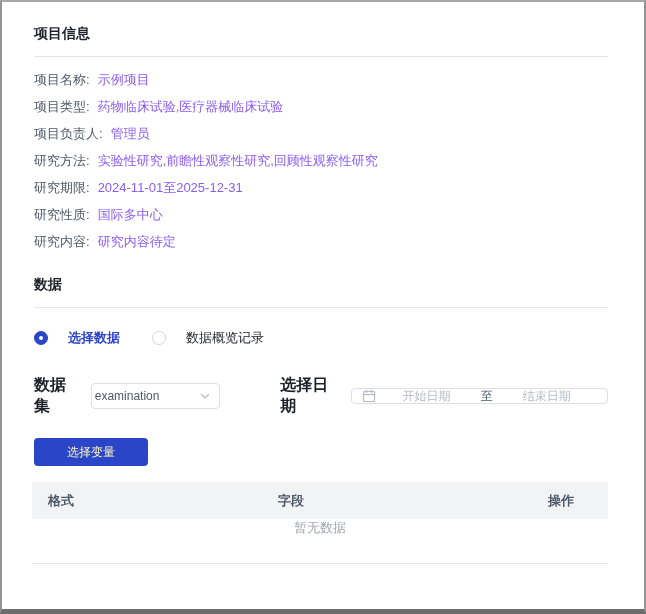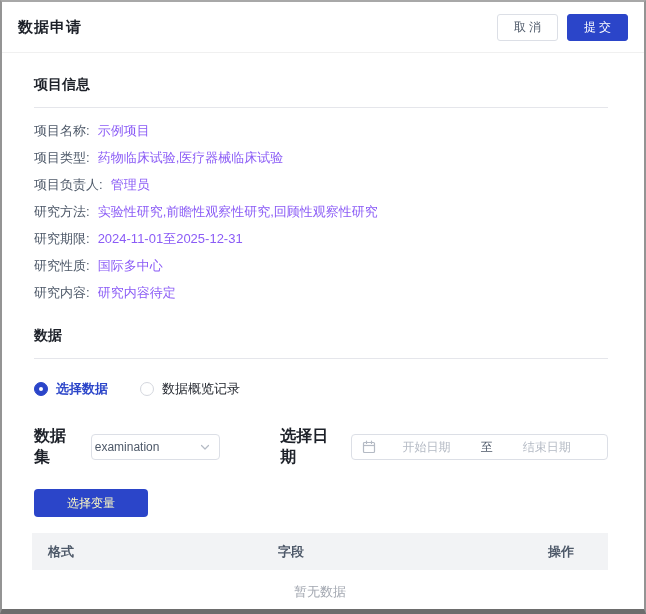--- a/index.html
+++ b/index.html
@@ -44,21 +44,21 @@
   .sec1-title { margin-top: 23px; }
   .info-list { margin-top: 9px; }
   .info-row { line-height: 27px; font-size: 13px; color: #4e5969; }
   .info-label { margin-right: 8px; }
   .info-value { color: #8b5cf6; }
 
   .sec2-title { margin-top: 21px; }
 
   
   .radio-row { margin-top: 21px; display: flex; align-items: center; gap: 32px; }
-  .radio { display: inline-flex; align-items: center; gap: 8px; cursor: pointer; }
+  .radio { display: inline-flex; align-items: center; gap: 20px; cursor: pointer; }
   .radio-dot {
     width: 14px; height: 14px; border-radius: 50%;
     border: 1px solid #d4d7de; background: #fff;
     position: relative; flex: none;
   }
   .radio--checked .radio-dot { background: #2b45c9; border-color: #2b45c9; }
   .radio--checked .radio-dot::after {
     content: ""; position: absolute; left: 50%; top: 50%;
     width: 4px; height: 4px; border-radius: 50%; background: #fff;
     transform: translate(-50%, -50%);
@@ -73,21 +73,21 @@
     width: 138px; height: 26px;
     border: 1px solid #dcdfe6; border-radius: 4px;
     display: flex; align-items: center;
     padding: 0 8px 0 3px; cursor: pointer; background: #fff;
   }
   .select-value { font-size: 12px; color: #4e5969; flex: 1; }
   .chevron { width: 12px; height: 12px; flex: none; }
 
   .date-group { margin-left: 60px; display: flex; align-items: center; }
   .date-box {
-    width: 276px; height: 26px;
+    width: 276px; height: 16px;
     border: 1px solid #dcdfe6; border-radius: 4px;
     display: flex; align-items: center;
     padding: 4px 10px; background: #fff; cursor: pointer;
   }
   .cal-icon { width: 14px; height: 14px; flex: none; }
   .date-ph { font-size: 12px; color: #b4bac4; flex: 1; text-align: center; }
   .date-sep { font-size: 12px; color: #4e5969; flex: none; padding: 0 4px; }
 
   
   .var-btn-row { margin-top: 21px; }
@@ -98,37 +98,30 @@
   }
 
   
   .table { margin-top: 16px; margin-left: -2px; }
   .thead {
     display: grid; grid-template-columns: 230px 270px 1fr;
     background: #f2f3f5; height: 37px; align-items: center;
   }
   .th { font-size: 13px; font-weight: bold; color: #4e5969; padding: 0 16px; }
   .tempty {
-    height: 45px; display: flex; align-items: center; justify-content: center;
+    height: 45px; display: flex; justify-content: center;
     border-bottom: 1px solid #e5e6eb;
   }
   .tempty-text { font-size: 13px; color: #a2a7b0; }
 </style>
 </head>
 <body>
 
 <div class="window">
 
-  <div class="hdr">
-    <div class="hdr-title">数据申请</div>
-    <div class="hdr-actions">
-      <button class="btn btn-plain">取消</button>
-      <button class="btn btn-primary">提交</button>
-    </div>
-  </div>
 
   <div class="bd">
 
     <div class="section-title sec1-title">项目信息</div>
     <div class="divider"></div>
 
     <div class="info-list">
       <div class="info-row">
         <span class="info-label">项目名称:</span><span class="info-value">示例项目</span>
       </div>

